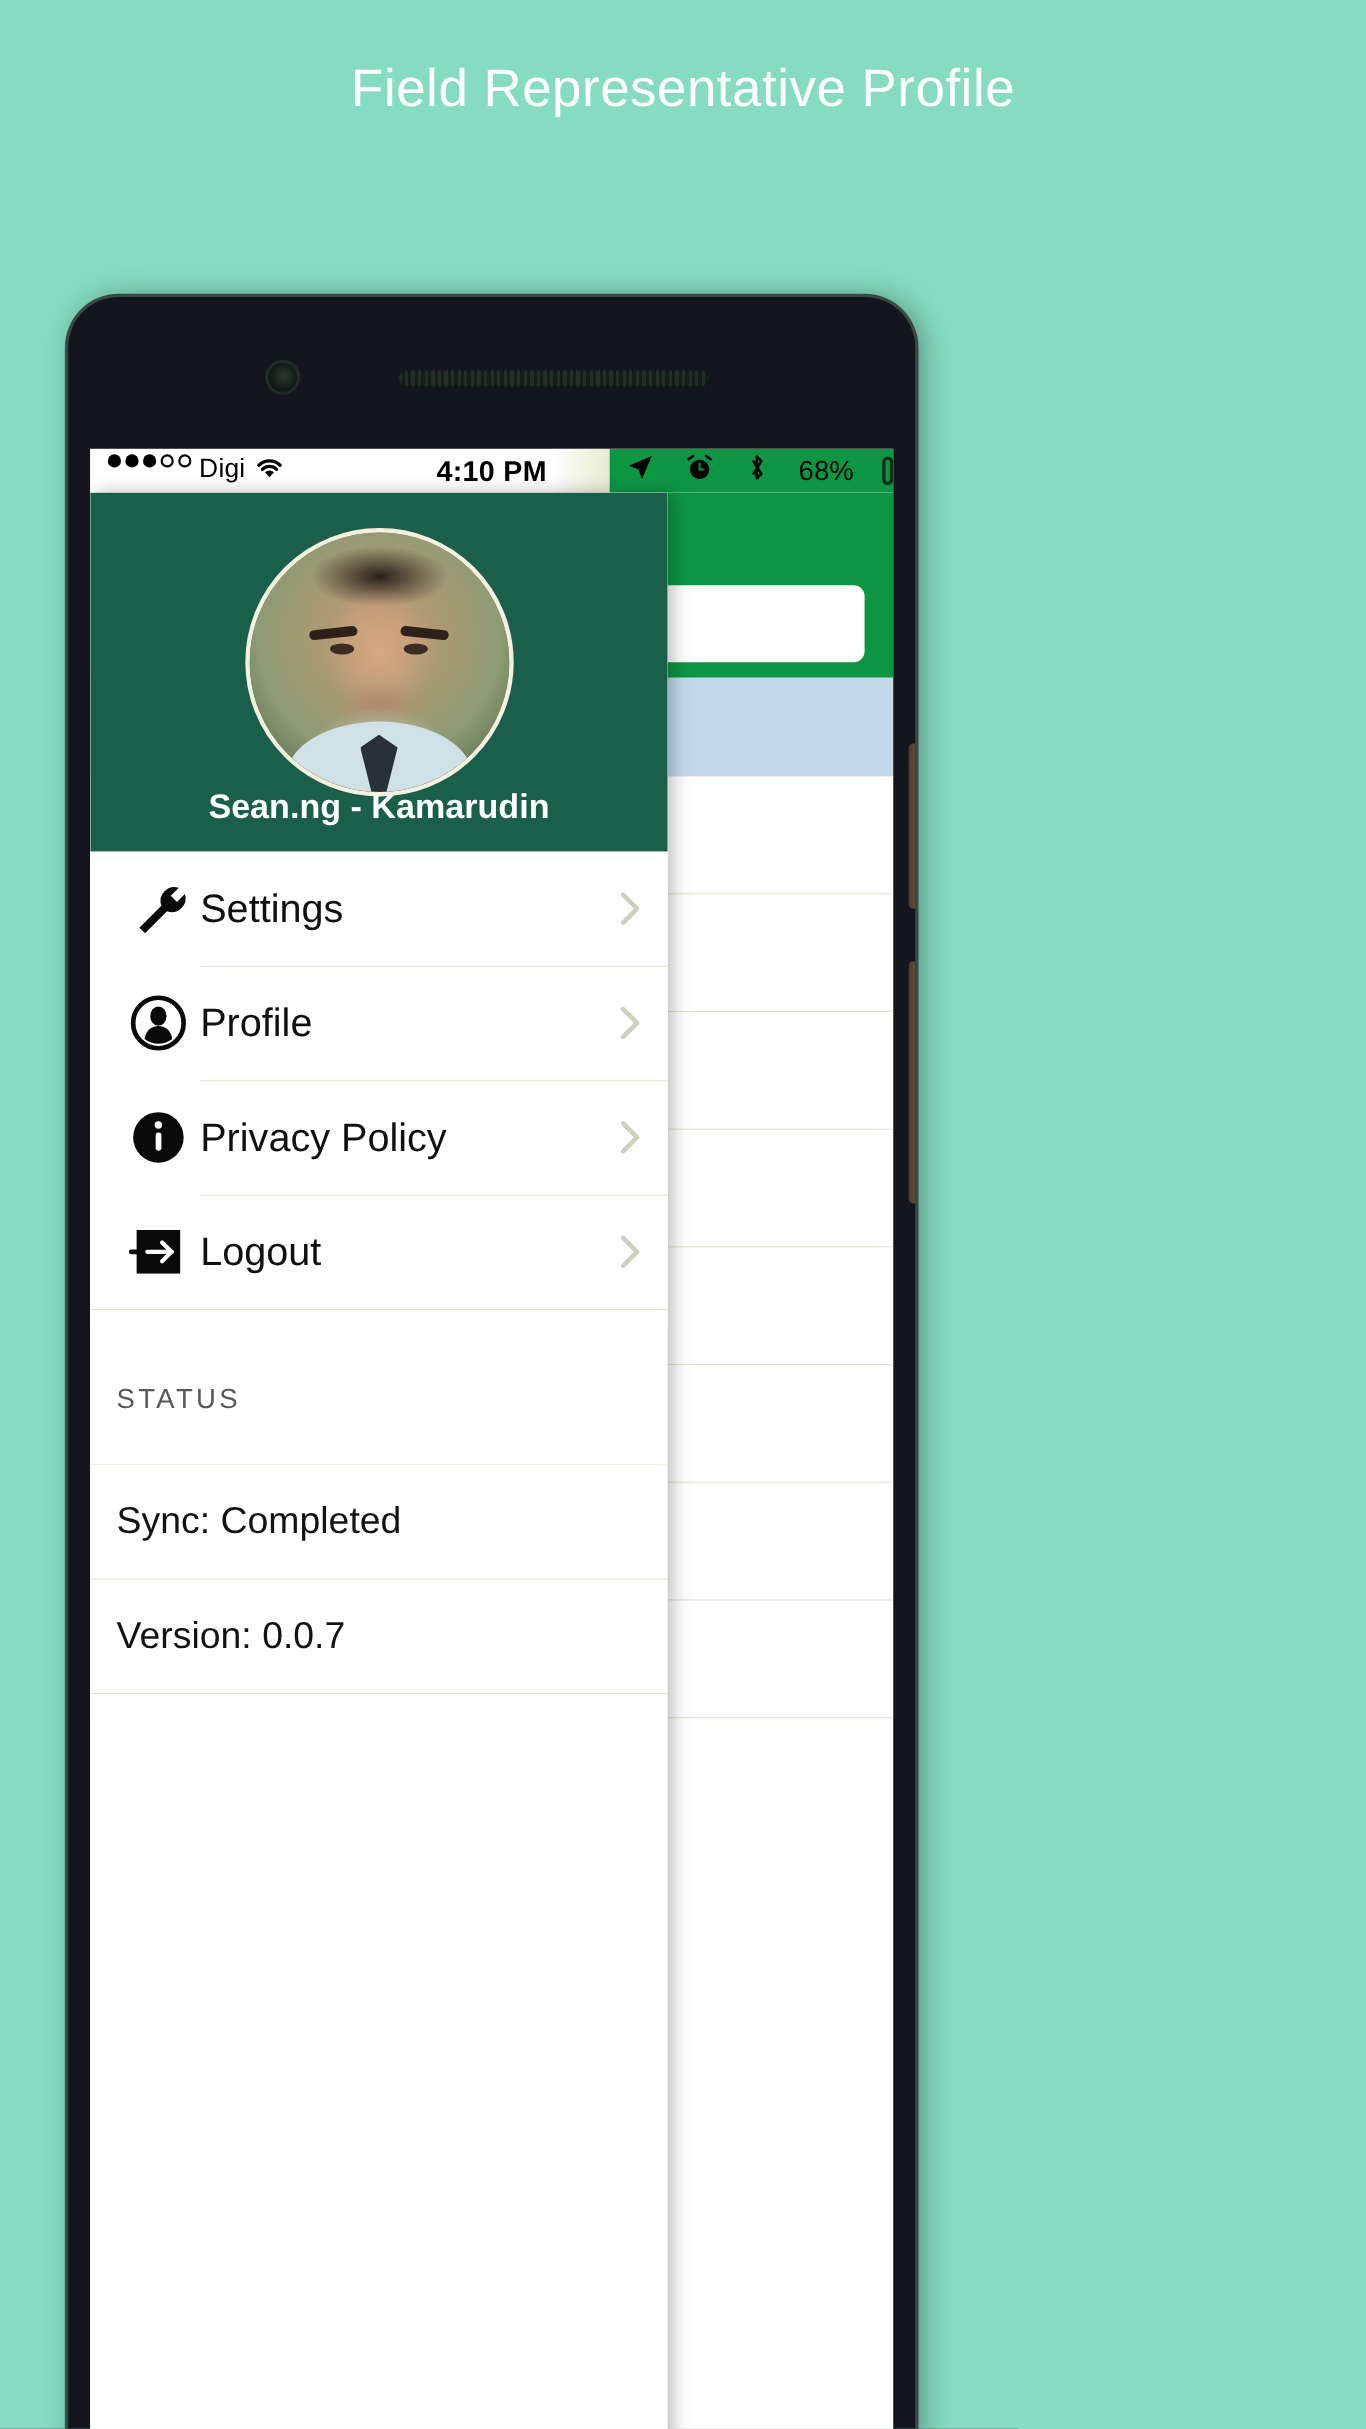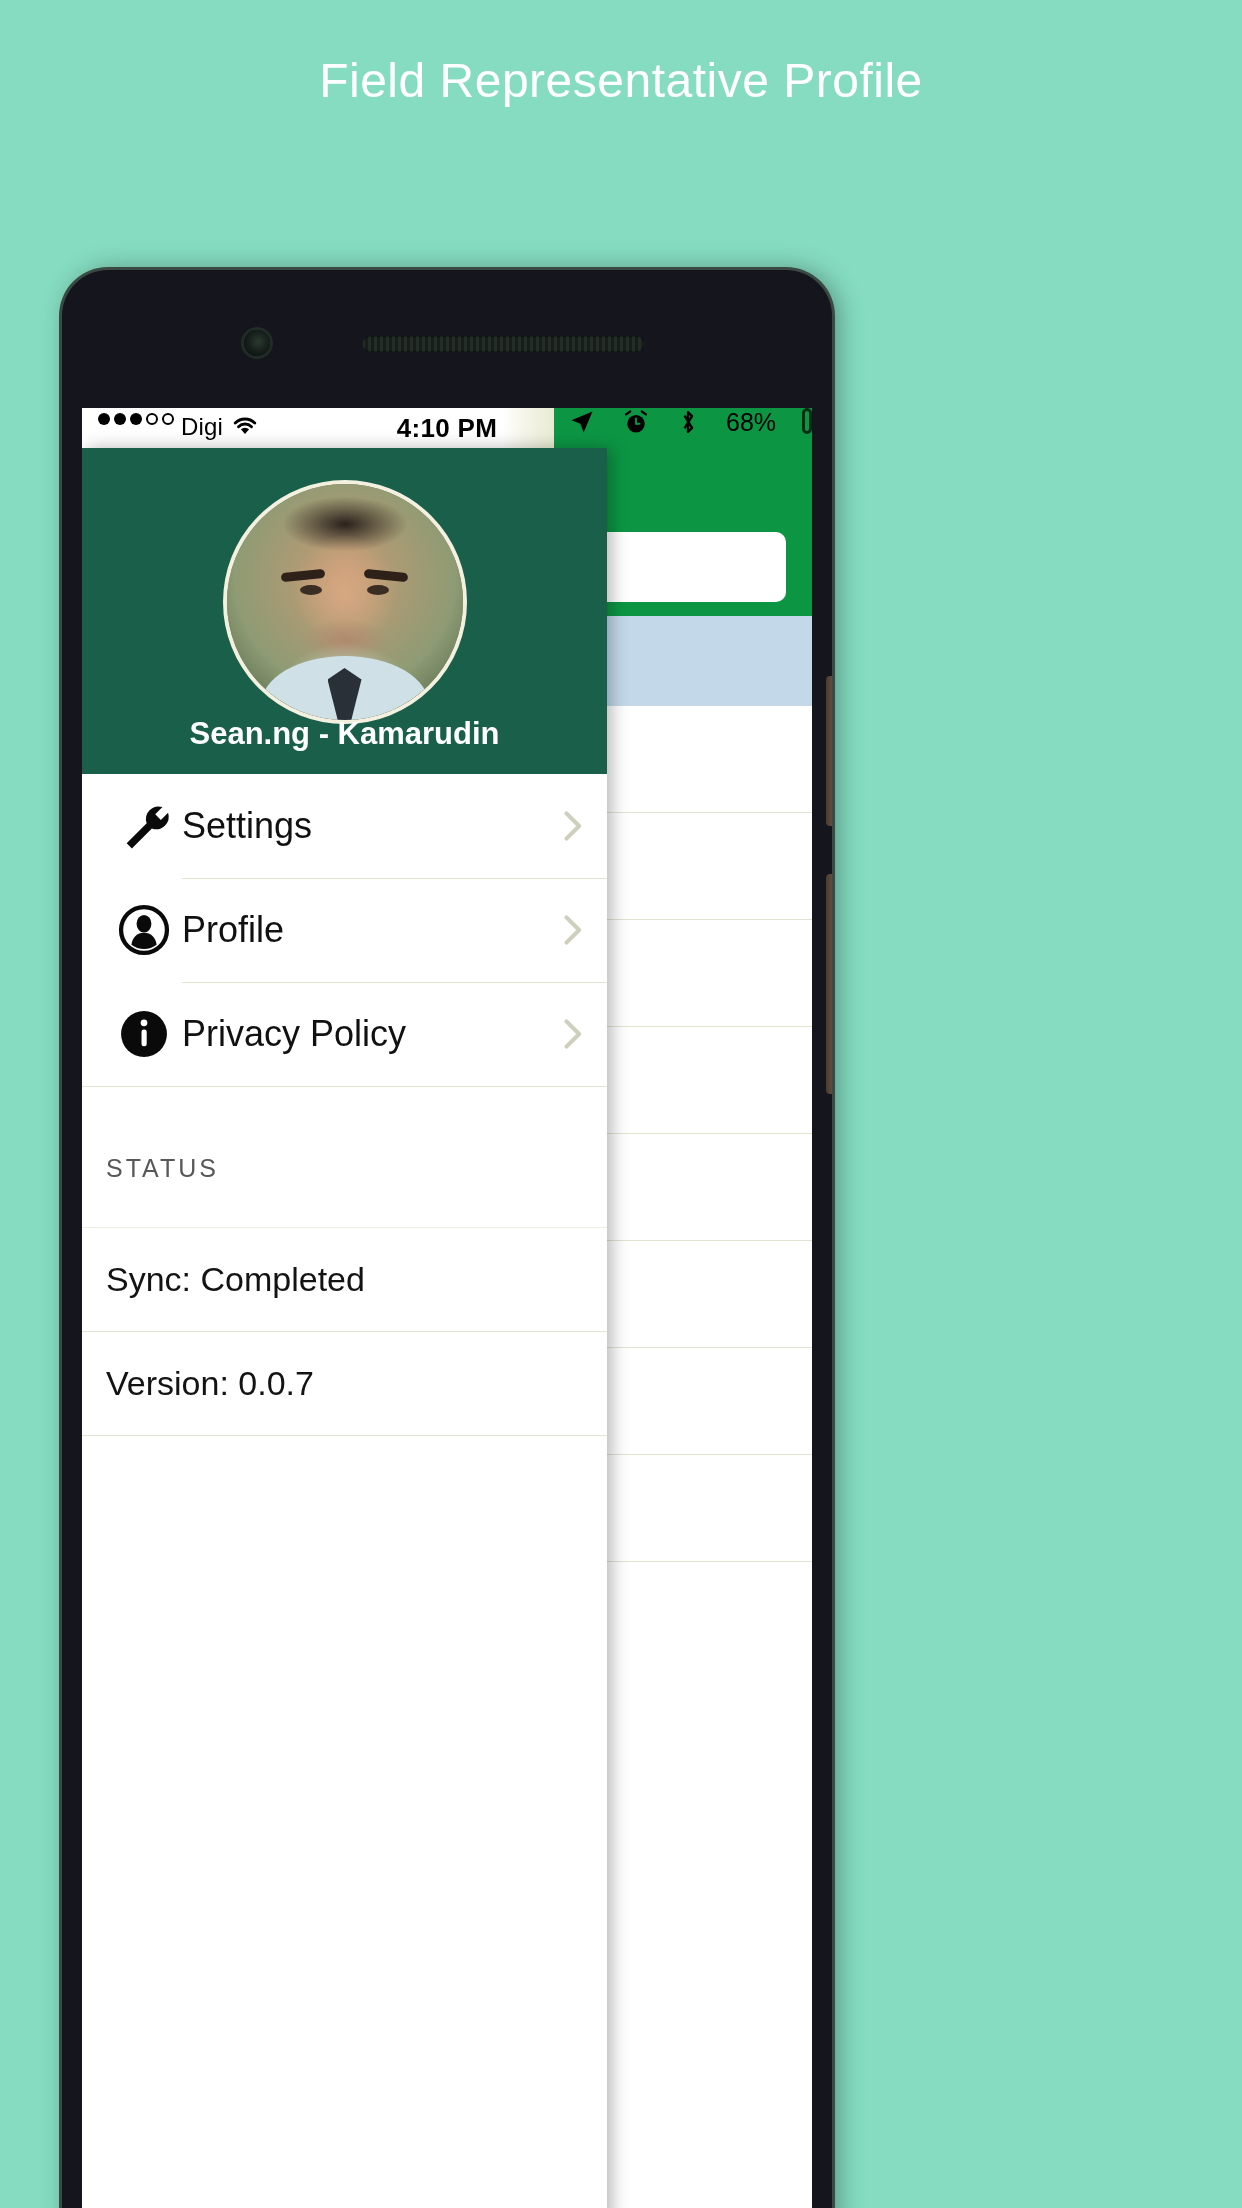--- a/index.html
+++ b/index.html
@@ -111,20 +111,21 @@
     font-size: 26px;
     font-weight: 600;
     letter-spacing: .3px;
   }
   .sb-right-green {
     position: absolute;
     right: 0; top: 0; bottom: 0;
     width: 258px;
     background: #0c9644;
     display: flex;
+    align-items: center;
     gap: 26px;
     padding-left: 14px;
     color: #000;
     font-size: 25px;
     font-weight: 500;
   }
   .sb-right-green::before {
     content: "";
     position: absolute;
     left: -52px; top: 0; bottom: 0;
@@ -587,20 +588,35 @@
             </svg>
           </span>
           <span class="nav-label">Privacy Policy</span>
           <span class="nav-chev">
             <svg width="38" height="38" viewBox="0 0 24 24">
                 <path d="m8.5 4 8 8-8 8" stroke="#cfcfbe" stroke-width="2.6" fill="none" stroke-linecap="round" stroke-linejoin="round"></path>
               </svg>
           </span>
         </div>
 
+        <div class="nav-item">
+          <span class="nav-ico">
+            <svg width="54" height="54" viewBox="0 0 24 24">
+              <rect x="3.2" y="3.2" width="17.6" height="17.6" fill="#0a0a0a"></rect>
+              <path d="M1 12h13M10.8 8.2 14.6 12l-3.8 3.8" stroke="#0a0a0a" stroke-width="1.9" fill="none" stroke-linecap="round" stroke-linejoin="round"></path>
+              <path d="M7.5 12h10M13.5 8.2 17.3 12l-3.8 3.8" stroke="#fff" stroke-width="1.7" fill="none" stroke-linecap="round" stroke-linejoin="round"></path>
+            </svg>
+          </span>
+          <span class="nav-label">Logout</span>
+          <span class="nav-chev">
+            <svg width="38" height="38" viewBox="0 0 24 24">
+                <path d="m8.5 4 8 8-8 8" stroke="#cfcfbe" stroke-width="2.6" fill="none" stroke-linecap="round" stroke-linejoin="round"></path>
+              </svg>
+          </span>
+        </div>
 
       </div>
 
       <div class="drawer-gap"></div>
 
       <div class="status-title">STATUS</div>
 
       <div class="status-row">Sync: Completed</div>
       <div class="status-row">Version: 0.0.7</div>
 

